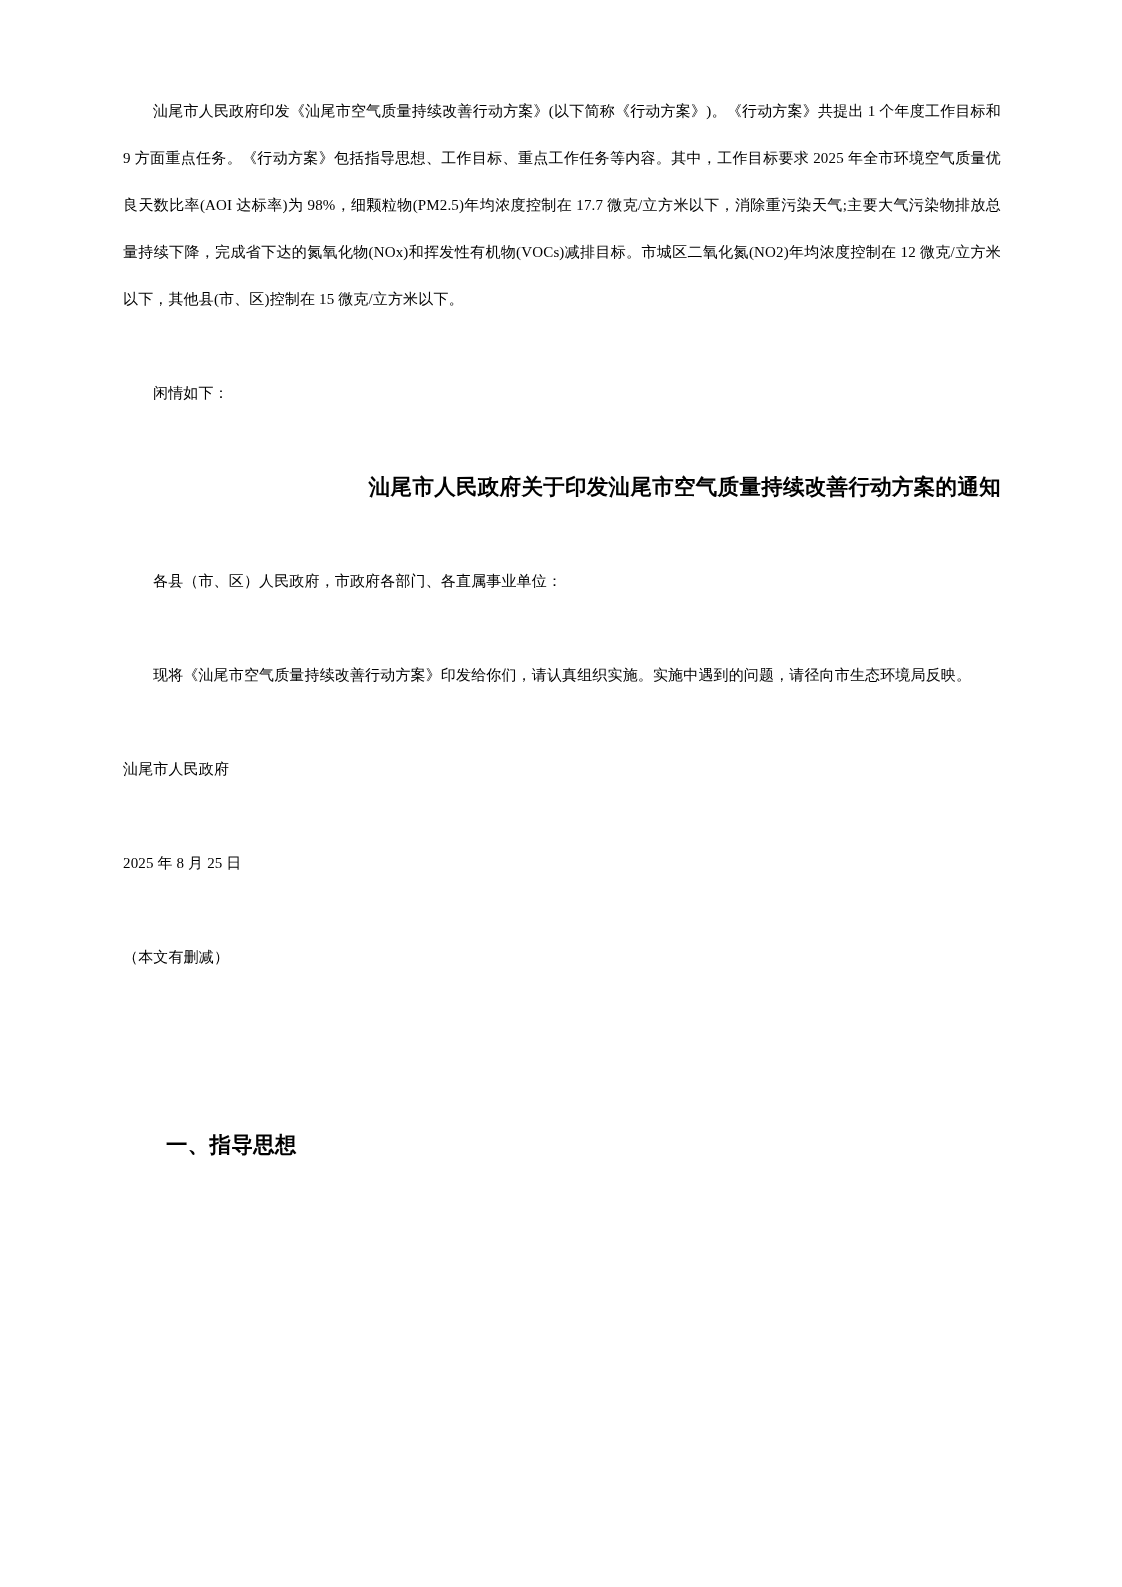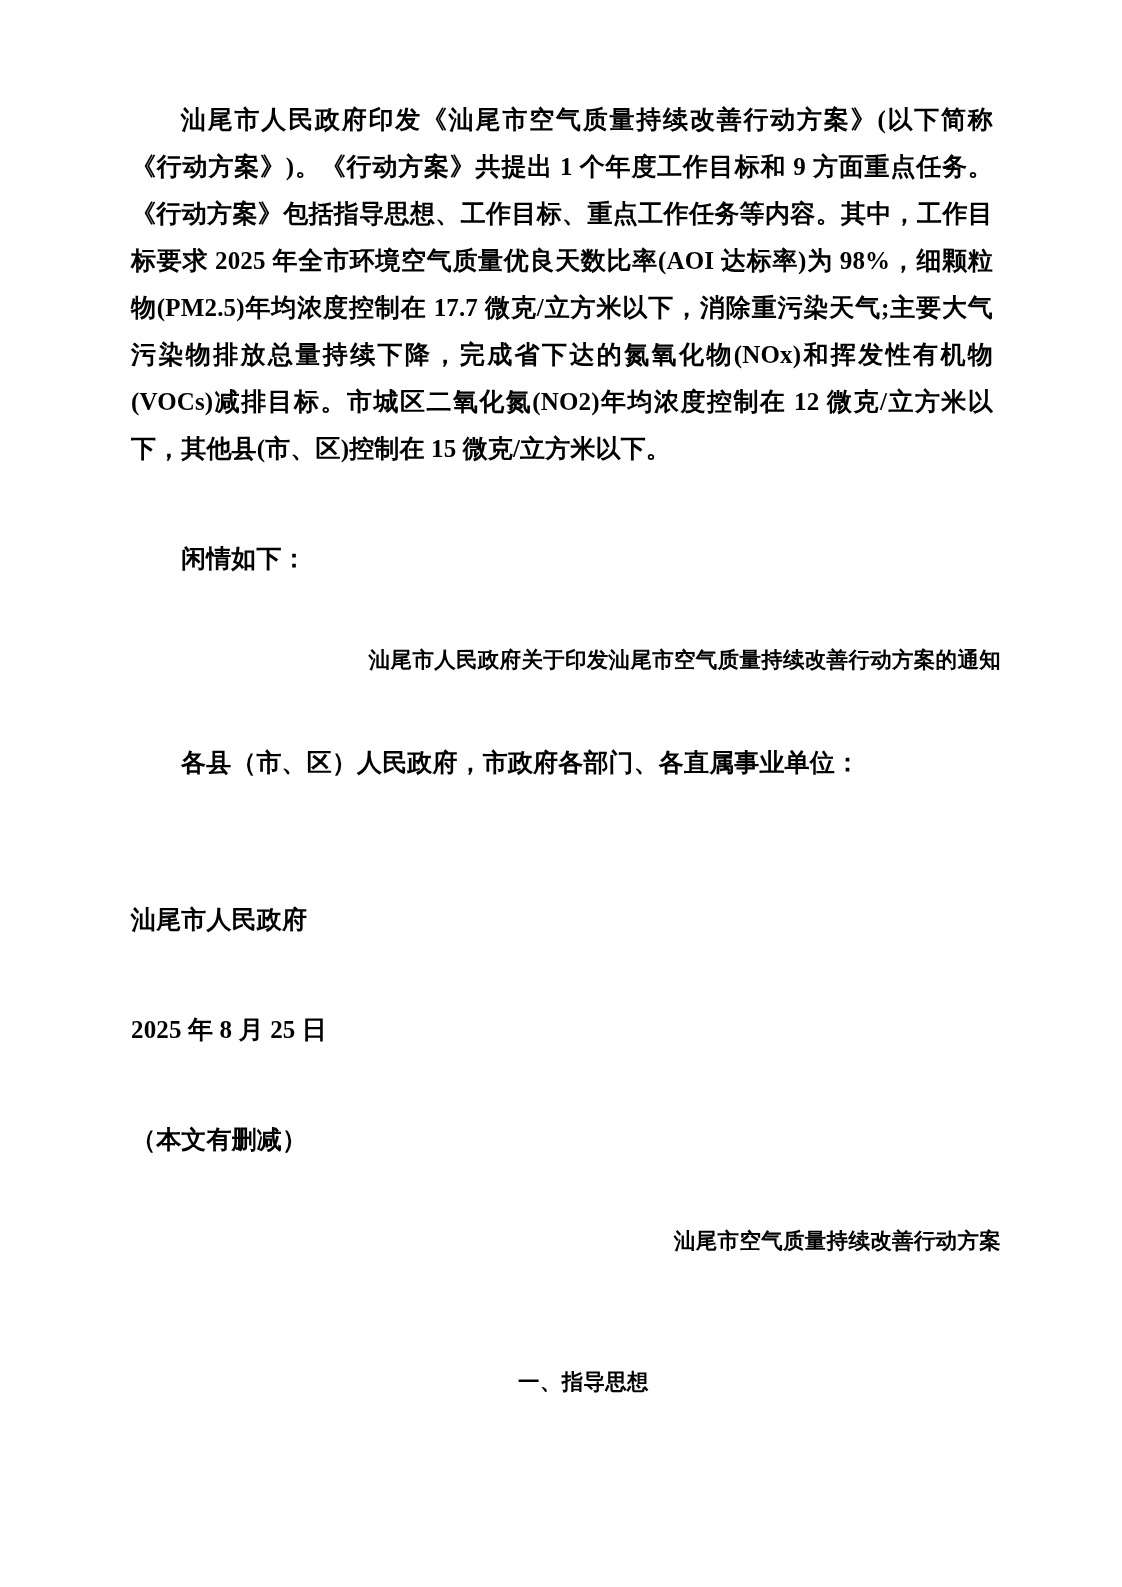--- a/index.html
+++ b/index.html
@@ -19,44 +19,43 @@
     overflow: hidden;
     box-sizing: border-box;
   }
   #content {
     position: absolute;
     left: 123px;
     top: 88px;
     width: 878px;
   }
   .para {
-    font-size: 25px;
+    font-size: 15px;
     line-height: 47px;
     text-align: justify;
     text-justify: inter-ideograph;
     text-indent: 2em;
-    margin: 8px;
+    margin: 0;
     letter-spacing: 0.15px;
-    font-weight: bold;
   }
   .para.noindent {
     text-indent: 0;
   }
   .title {
     font-size: 21.5px;
     font-weight: bold;
     text-align: right;
     line-height: 47px;
     margin: 0;
     letter-spacing: 0.3px;
   }
   .heading {
     font-size: 21.5px;
     font-weight: bold;
-    text-align: center;
+    text-align: left;
     line-height: 47px;
     margin: 0;
     text-indent: 2em;
     letter-spacing: 0.3px;
   }
   .right {
     text-align: left;
     text-indent: 0;
   }
   .gap-s { height: 47px; }
@@ -76,36 +75,36 @@
     <div class="gap-s"></div>
 
     <p class="title">汕尾市人民政府关于印发汕尾市空气质量持续改善行动方案的通知</p>
 
     <div class="gap-s"></div>
 
     <p class="para">各县（市、区）人民政府，市政府各部门、各直属事业单位：</p>
 
     <div class="gap-s"></div>
 
+    <p class="para">现将《汕尾市空气质量持续改善行动方案》印发给你们，请认真组织实施。实施中遇到的问题，请径向市生态环境局反映。</p>
 
     <div class="gap-s"></div>
 
     <p class="para right">汕尾市人民政府</p>
 
     <div class="gap-s"></div>
 
     <p class="para right">2025 年 8 月 25 日</p>
 
     <div class="gap-s"></div>
 
     <p class="para noindent">（本文有删减）</p>
 
     <div class="gap-s"></div>
 
-    <p class="title">汕尾市空气质量持续改善行动方案</p>
 
     <div class="gap-s"></div>
 
 
     <div class="gap-s"></div>
 
     <p class="heading">一、指导思想</p>
 
     <div class="gap-s"></div>
 

